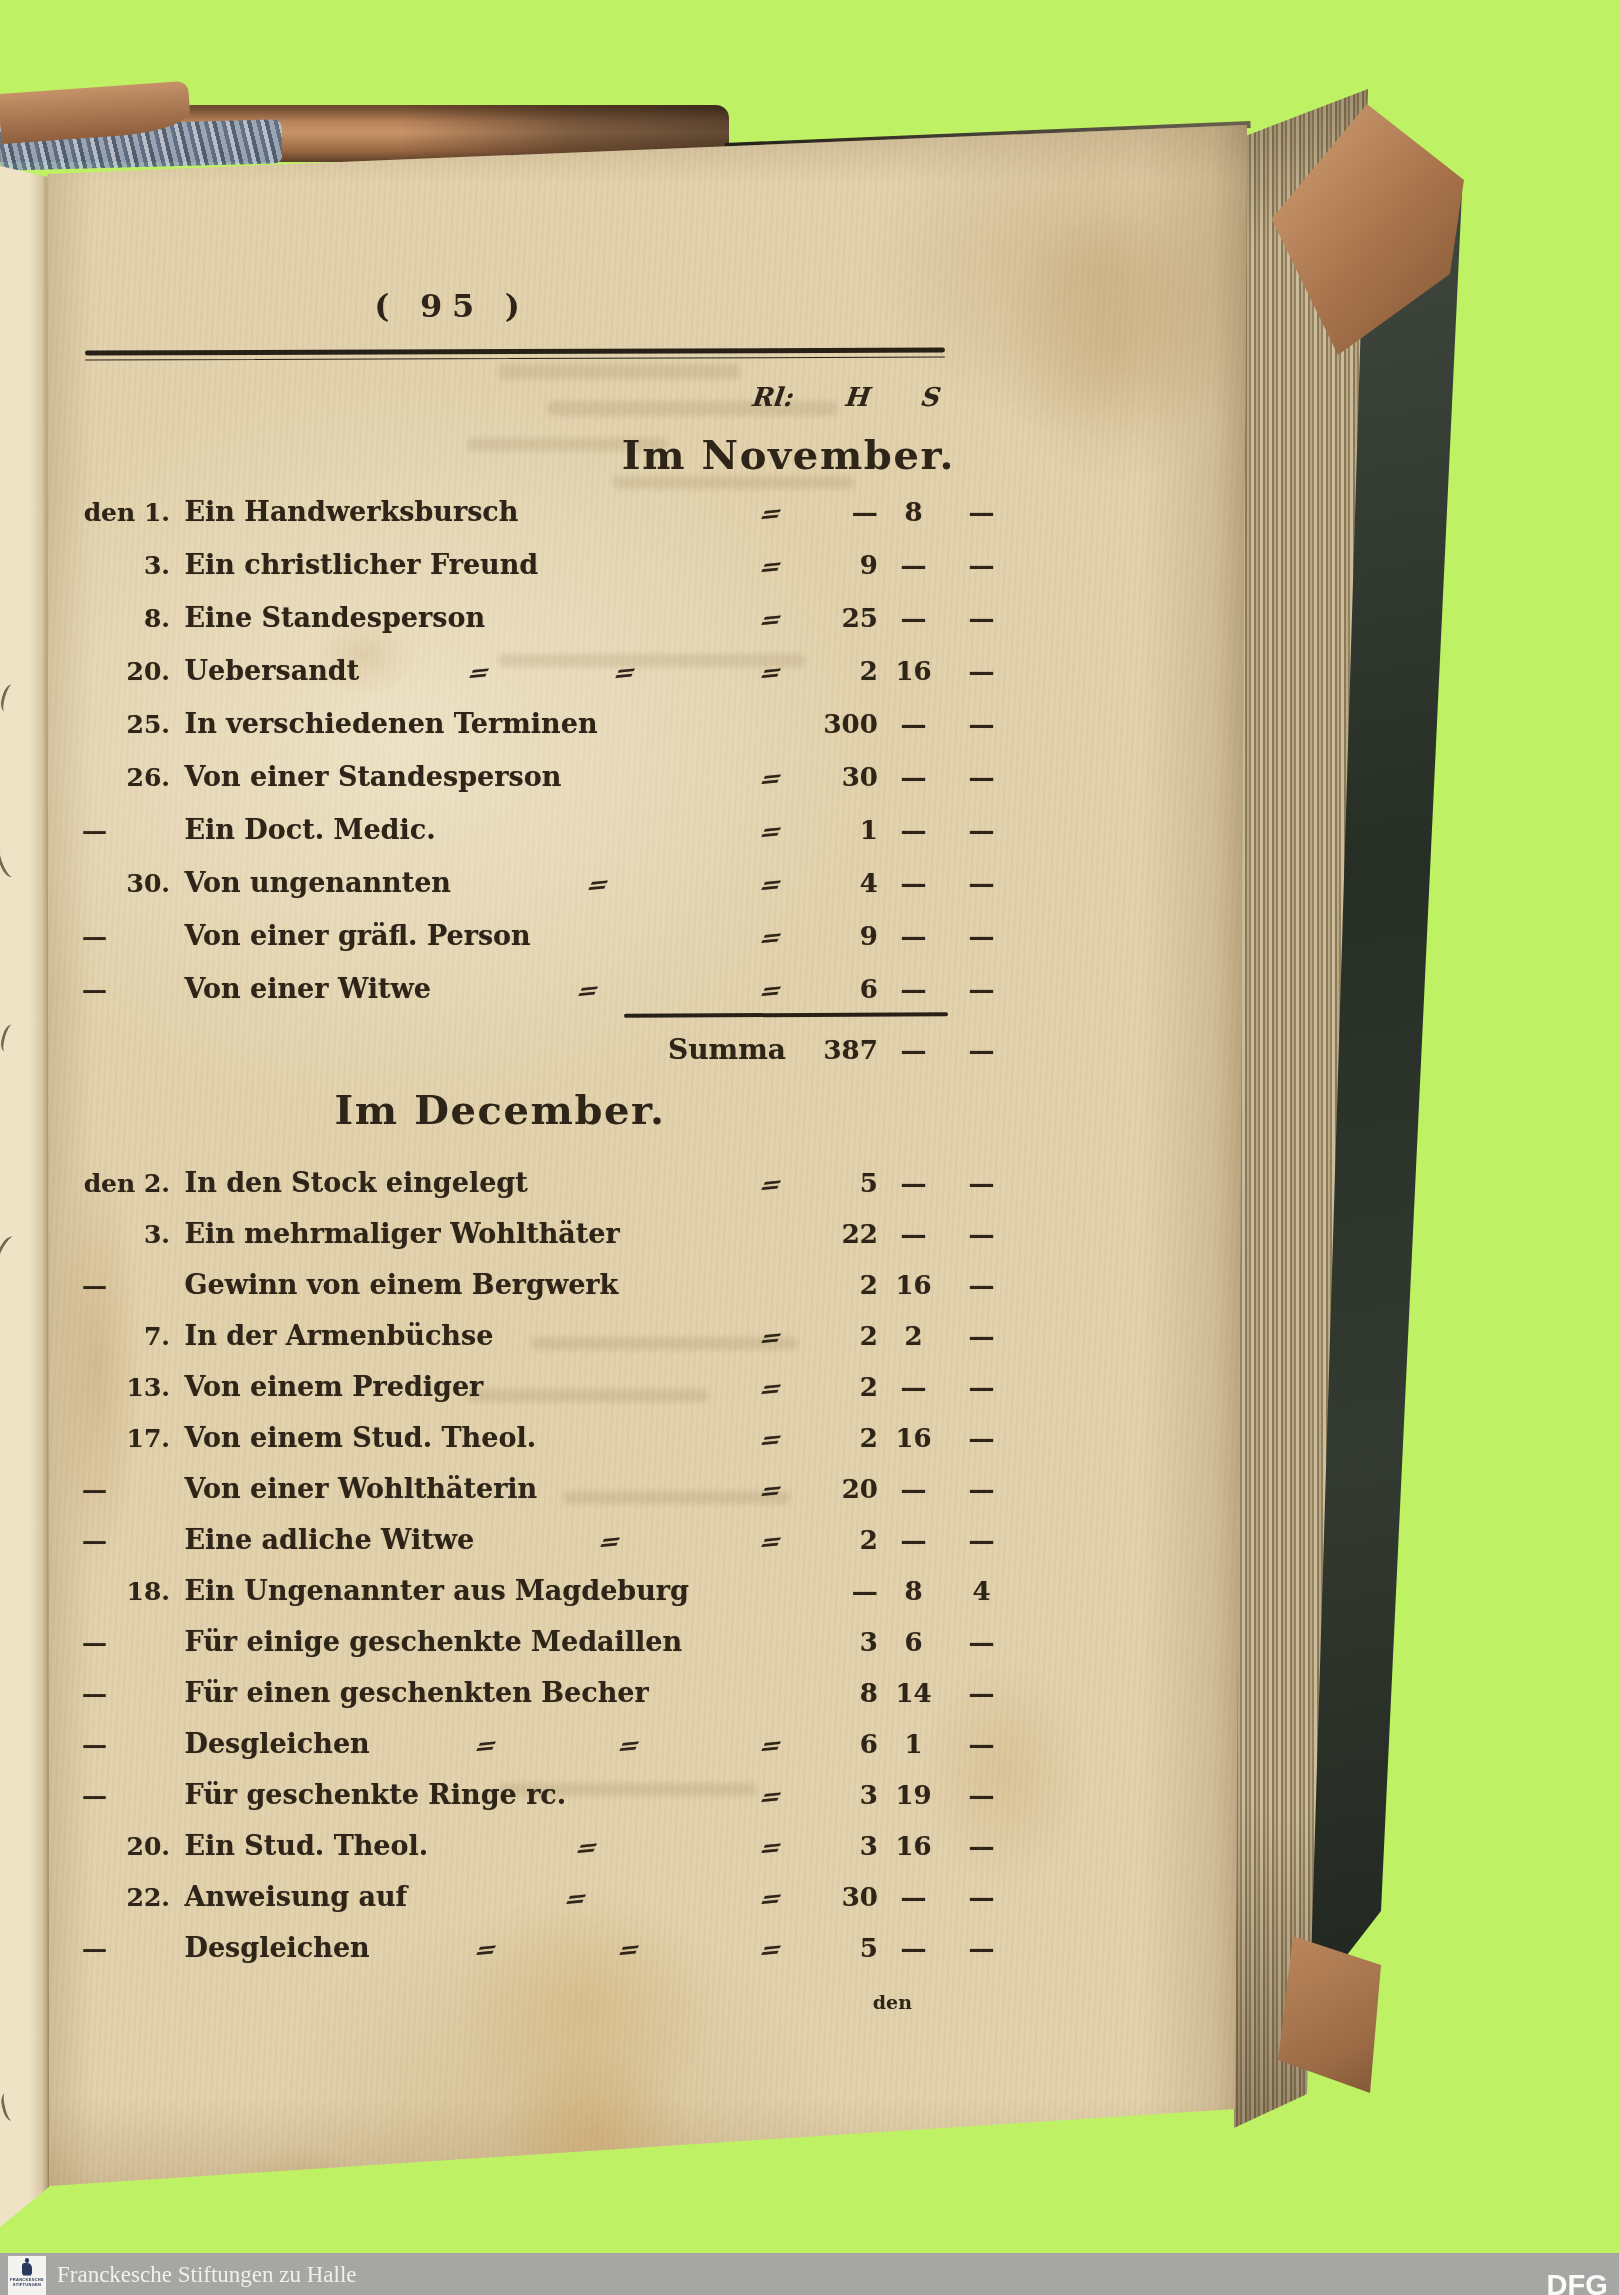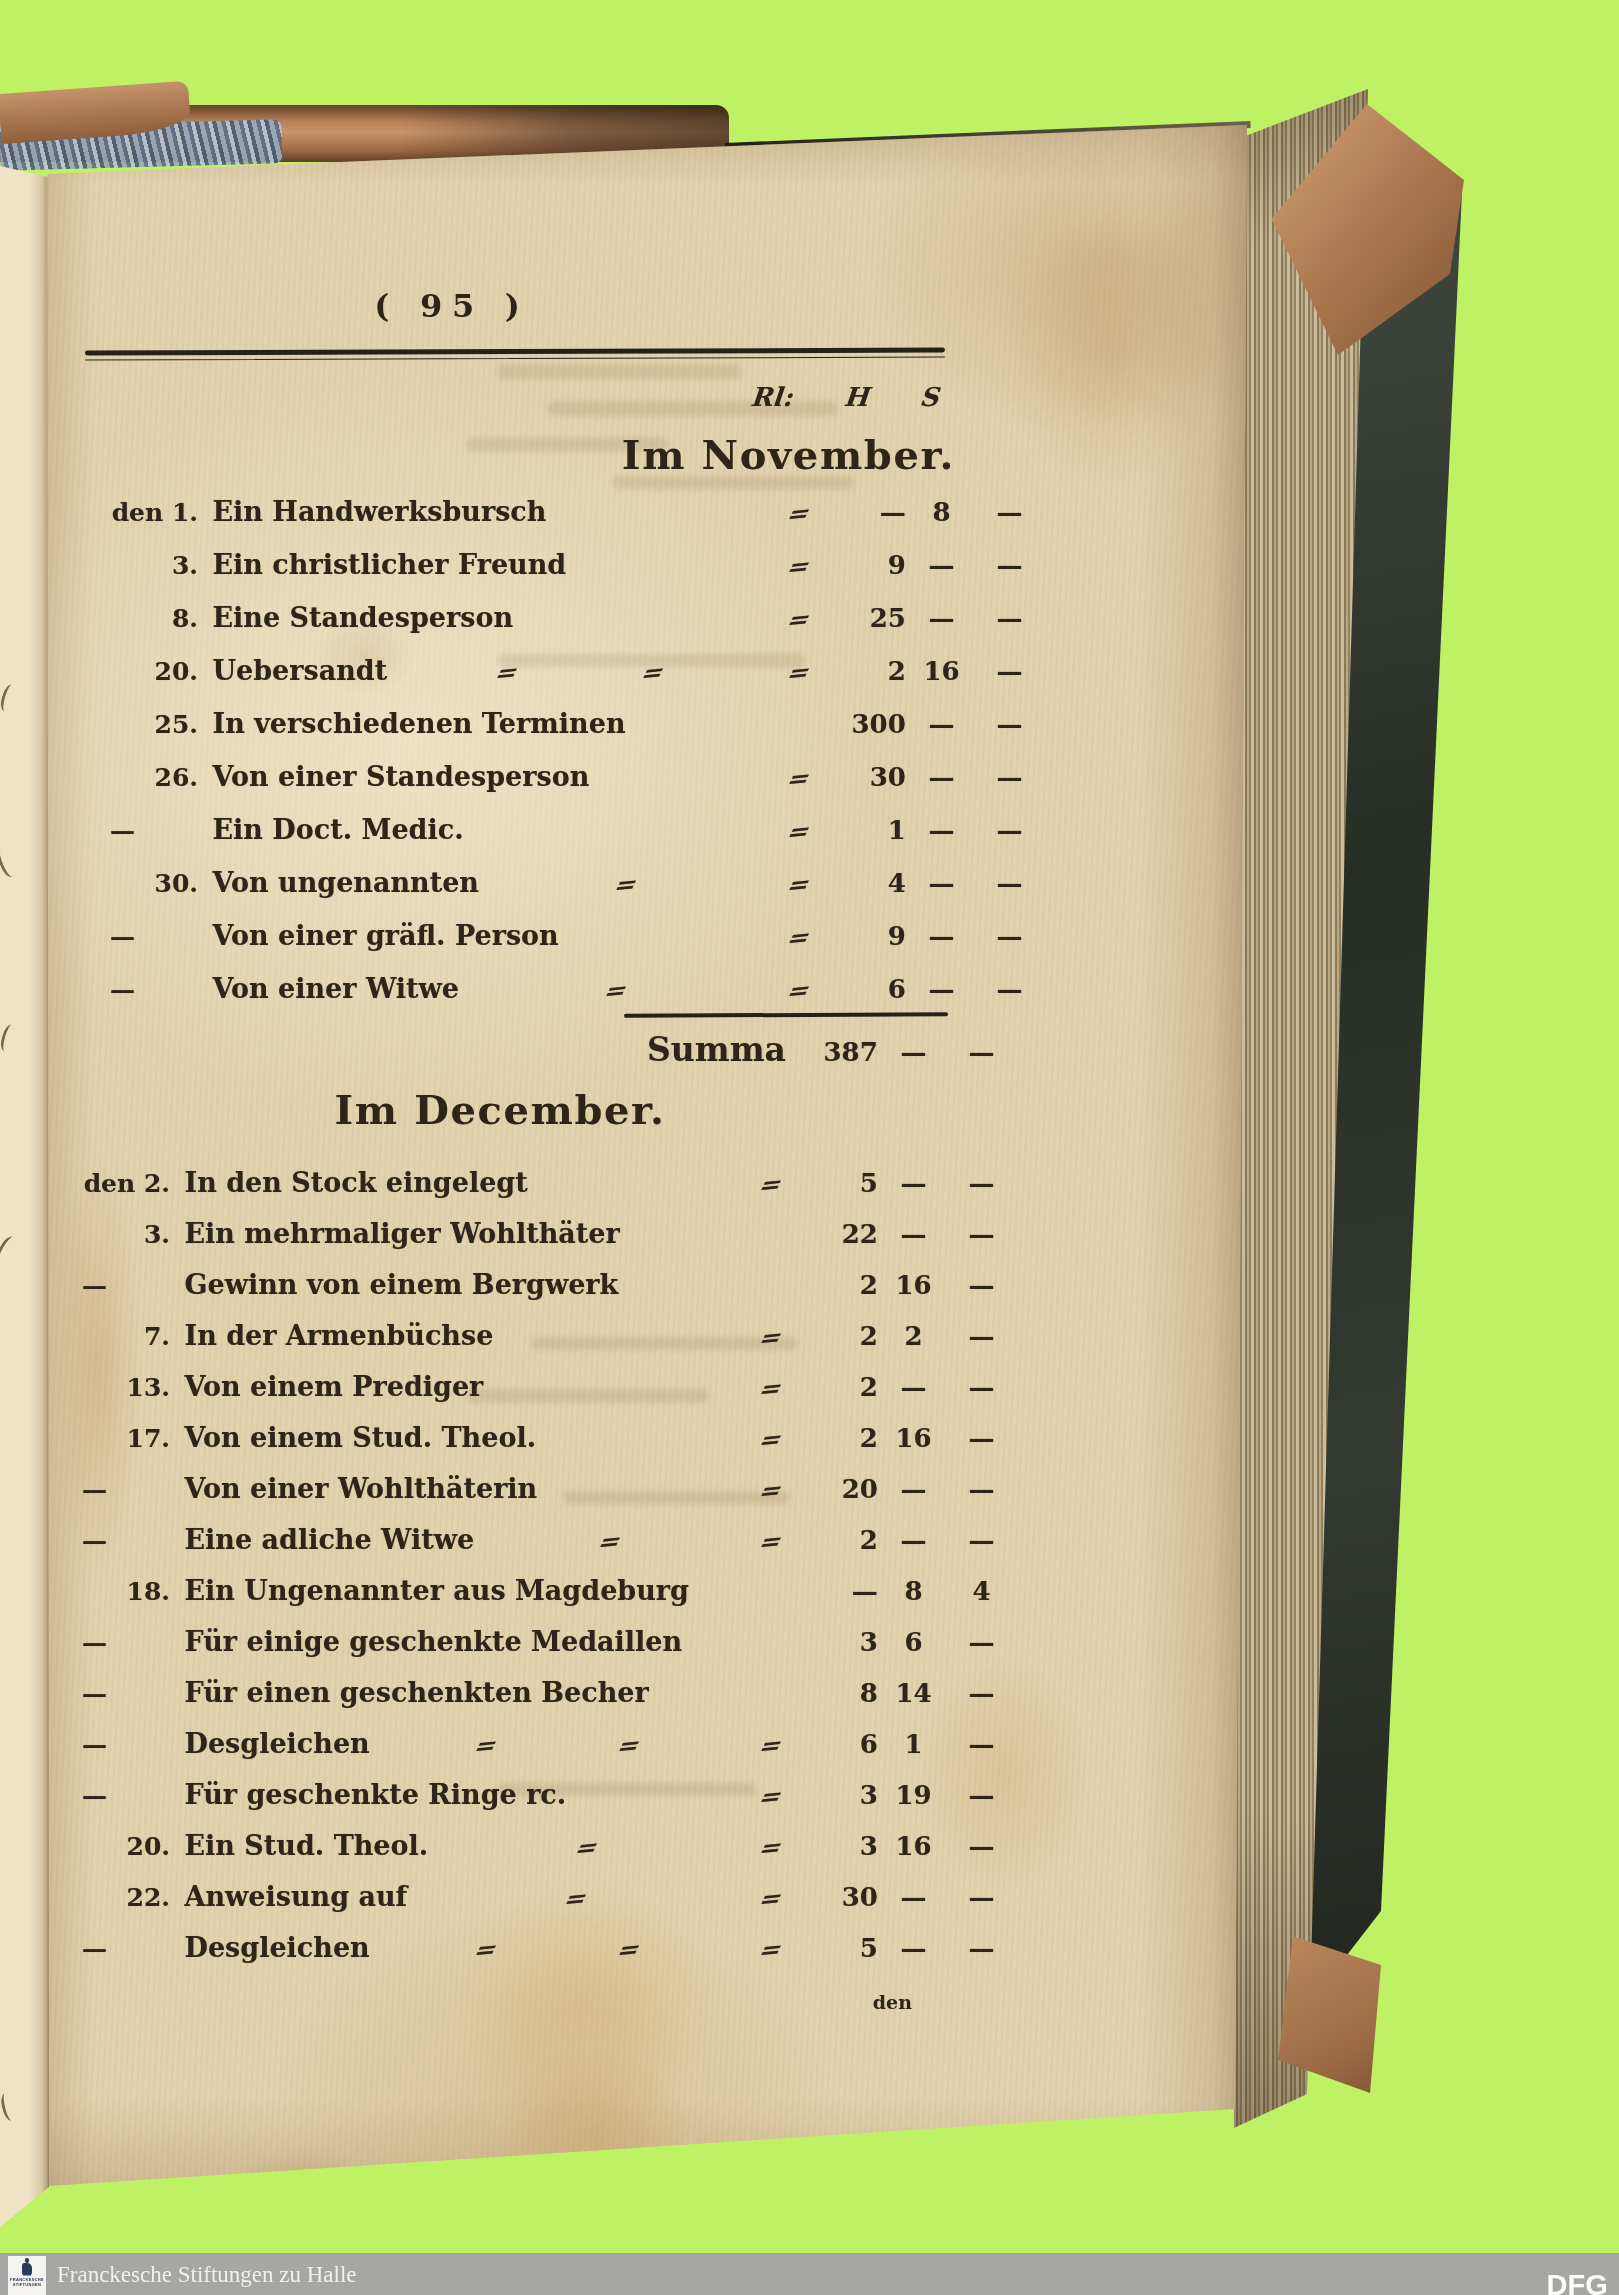--- a/index.html
+++ b/index.html
@@ -68,36 +68,36 @@
   .money-heads .m1{width:97px;} .money-heads .m2{width:73px;} .money-heads .m3{width:73px;}
 
   .section-title{position:absolute;left:0;width:910px;text-align:center;
     font-size:40px;font-weight:700;letter-spacing:1.6px;}
   .title-nov{top:310px;text-align:right;} .title-dec{top:965px;}
 
   .rows{position:absolute;left:32px;width:947px;}
   .rows-nov{top:364px;} .rows-dec{top:1036px;}
   .row{display:grid;grid-template-columns:101px 632px 71px 65px 71px;align-items:baseline;
     font-weight:700;text-shadow:0 0 0.8px rgba(46,36,24,.35);}
-  .rows-nov .row{height:53px;line-height:53px;margin-left:28px;}
+  .rows-nov .row{height:53px;line-height:53px;}
   .rows-dec .row{height:51px;line-height:51px;}
   .date{font-size:25px;text-align:right;padding-right:8px;white-space:nowrap;}
   .date.dash{text-align:left;padding-left:4.9px;}
   .desc{display:flex;align-items:baseline;font-size:27px;padding-left:6.5px;padding-right:13px;overflow:hidden;}
   .desc .t{white-space:nowrap;}
   .sep{margin-left:auto;display:inline-block;transform:skewX(-30deg) rotate(-6deg);
     font-size:24px;padding-right:14.6px;}
   .num{font-size:26px;white-space:nowrap;}
   .num.a{text-align:right;padding-right:3.2px;}
   .num.b,.num.c{text-align:center;}
 
   .rule-sum{position:absolute;left:579px;top:892px;width:324px;height:4px;background:#262016;
     border-radius:2.4px;transform:rotate(-.3deg);}
   .summa-row{position:absolute;left:32px;top:905px;width:947px;height:47px;line-height:47px;}
-  .summa-row .desc{justify-content:flex-end;font-size:33px;padding-right:24px;}
+  .summa-row .desc{justify-content:flex-end;font-size:28px;padding-right:24px;}
   .catchword{position:absolute;left:729px;top:1870px;width:138px;text-align:right;
     font-size:19px;font-weight:700;}
 
   
   .footer{position:absolute;left:0;top:2253px;width:1619px;height:43px;background:#a6a6a4;}
   .logo-box{position:absolute;left:8px;top:3.2px;width:38px;height:40px;background:#f4f3ef;
     text-align:center;overflow:hidden;}
   .logo-fig{position:relative;width:13px;height:19.4px;margin:1.6px auto 0.8px;}
   .logo-fig::before{content:"";position:absolute;left:4px;top:0;width:4.9px;height:4.9px;border-radius:50%;background:#2a3a5c;}
   .logo-fig::after{content:"";position:absolute;left:1.6px;top:5.7px;width:9.7px;height:10.5px;background:#2a3a5c;

